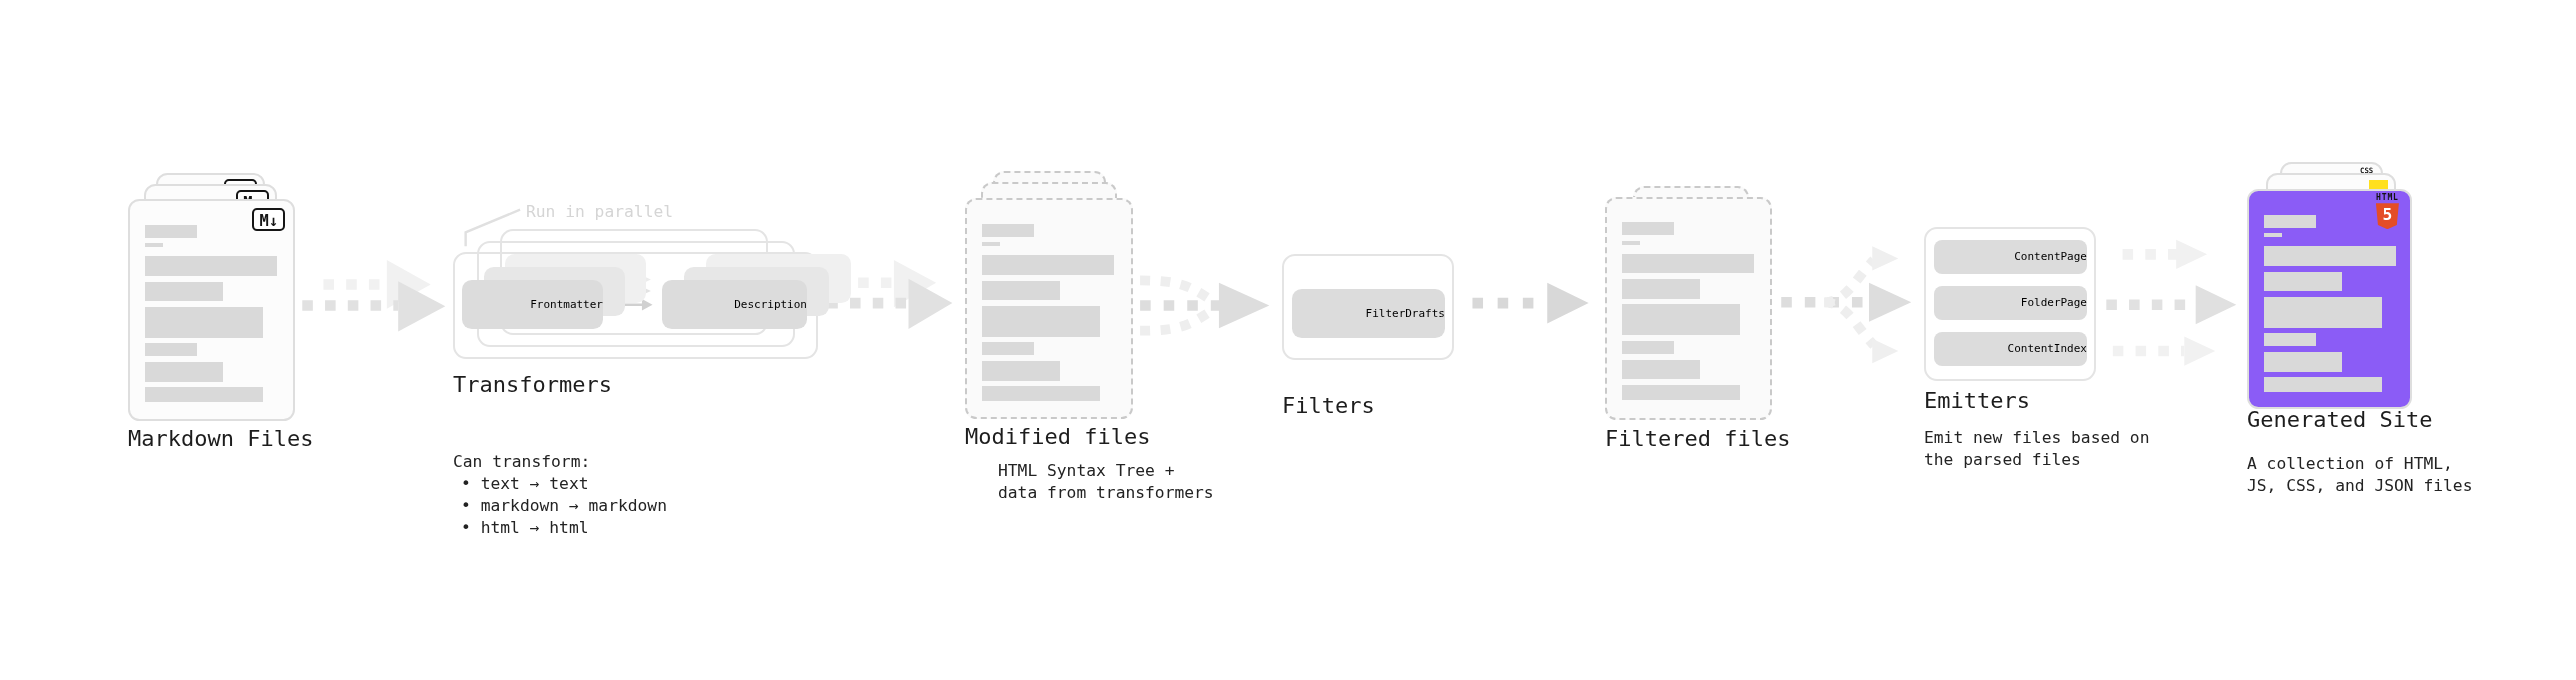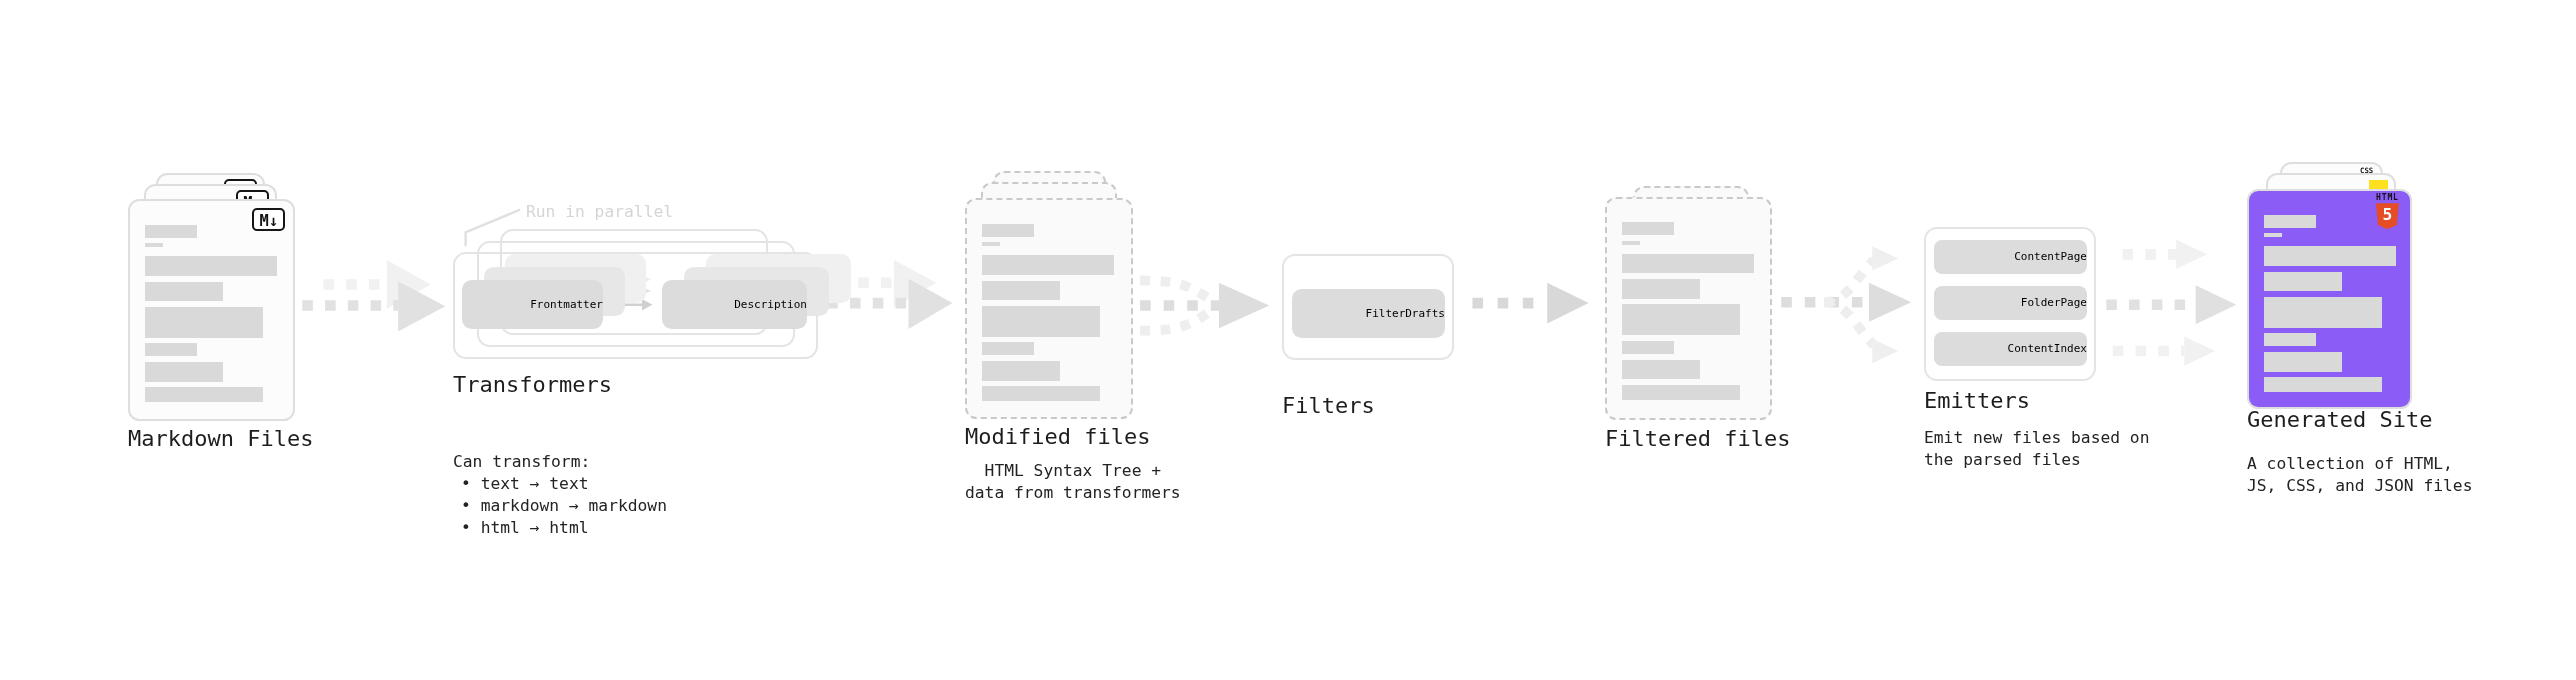--- a/index.html
+++ b/index.html
@@ -172,21 +172,21 @@
         <div class="bar b3"></div>
         <div class="bar b4"></div>
         <div class="bar b5"></div>
         <div class="bar b6"></div>
         <div class="bar b7"></div>
         <div class="bar b8"></div>
       </div>
     </div>
   </div>
   <div class="label" style="left:965px;top:425px;">Modified files</div>
-  <div class="sub" style="left:965px;top:460px;text-align:center;">
+  <div class="sub" style="left:998px;top:460px;">
     <div>HTML Syntax Tree +</div>
     <div>data from transformers</div>
   </div>
 
   <div class="obox filled" style="left:1282px;top:254px;width:172px;height:106px;"></div>
   <div class="pill" style="left:1292px;top:289px;width:153px;height:49px;line-height:49px;">FilterDrafts</div>
   <div class="label" style="left:1282px;top:375px;margin-top:19px;">Filters</div>
 
   <div class="doc-stack" style="left:1605px;top:186px;width:167px;height:236px;">
     <div class="doc dashed" style="left:28.4px;top:0;width:116px;height:223px;"></div>

